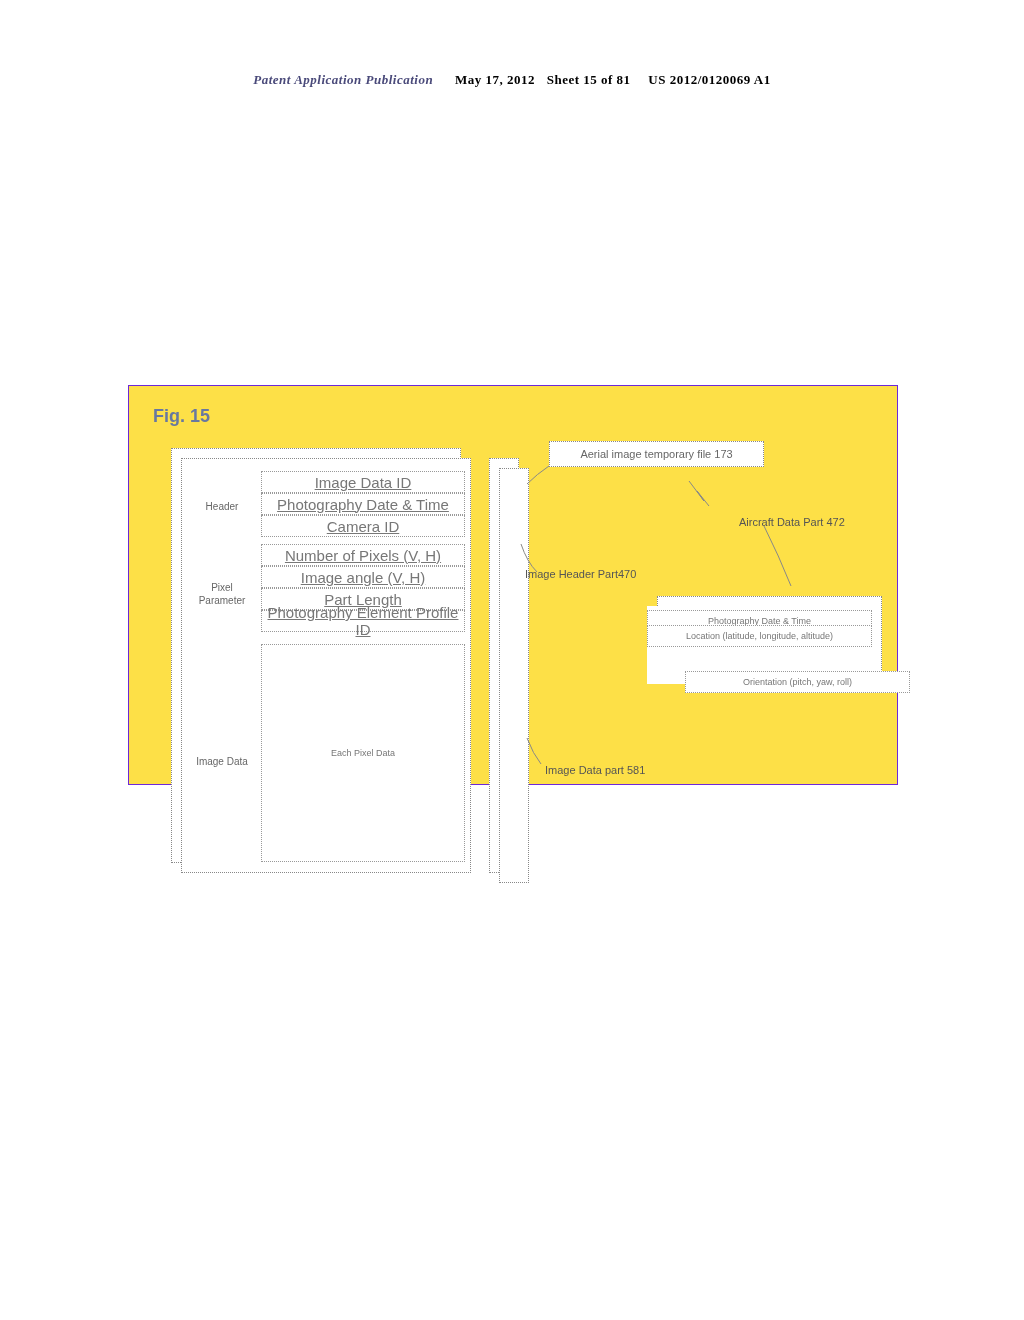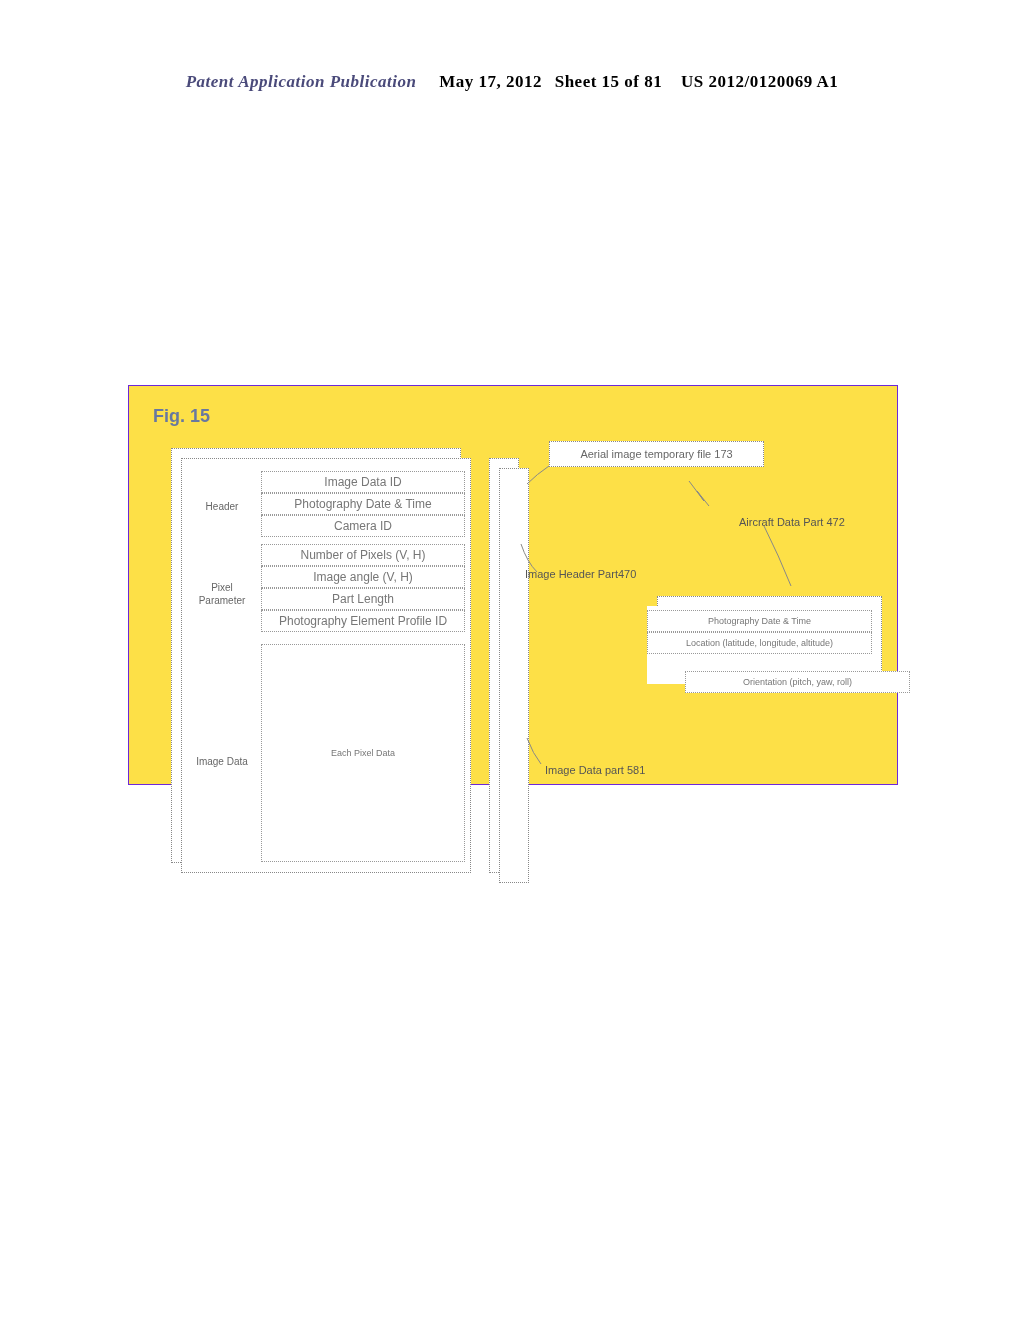--- a/index.html
+++ b/index.html
@@ -13,21 +13,21 @@
       width: 1024px;
       height: 1320px;
       position: relative;
     }
     .page-header {
       position: absolute;
       top: 72px;
       left: 0;
       width: 100%;
       text-align: center;
-      font-size: 17px;
+      font-size: 13px;
       letter-spacing: 0.5px;
     }
     .page-header .pub-label {
       font-weight: bold;
       font-style: italic;
       color: #4a4a7a;
     }
     .page-header .date {
       font-weight: bold;
       margin-left: 18px;
@@ -89,26 +89,27 @@
     .label-camera { top: 195px; left: 58px; line-height: 1.3; }
     .label-imgdata { top: 370px; left: 58px; }
     .row {
       position: absolute;
       left: 132px;
       width: 204px;
       height: 22px;
       border: 1px dotted #999;
       background: #fff;
       font-family: Arial, sans-serif;
-      font-size: 12px;
+      font-size: 15px;
       color: #777;
       display: flex;
       align-items: center;
       justify-content: center;
       text-align: center;
+      text-decoration: underline;
     }
     .r1 { top: 85px; }
     .r2 { top: 107px; }
     .r3 { top: 129px; }
     .r4 { top: 158px; }
     .r5 { top: 180px; }
     .r6 { top: 202px; }
     .r7 { top: 224px; }
     .big-row {
       position: absolute;
@@ -197,21 +198,21 @@
       background: #fff;
       font-family: Arial, sans-serif;
       font-size: 9px;
       color: #777;
       display: flex;
       align-items: center;
       justify-content: center;
       text-align: center;
     }
     .ar1 { top: 224px; }
-    .ar2 { top: 246px; text-align: right; }
+    .ar2 { top: 239px; text-align: right; }
     .ar3 { top: 285px; margin-left: 38px; }
     
     .leader-svg {
       position: absolute;
       top: 0;
       left: 0;
       width: 770px;
       height: 510px;
       pointer-events: none;
     }

